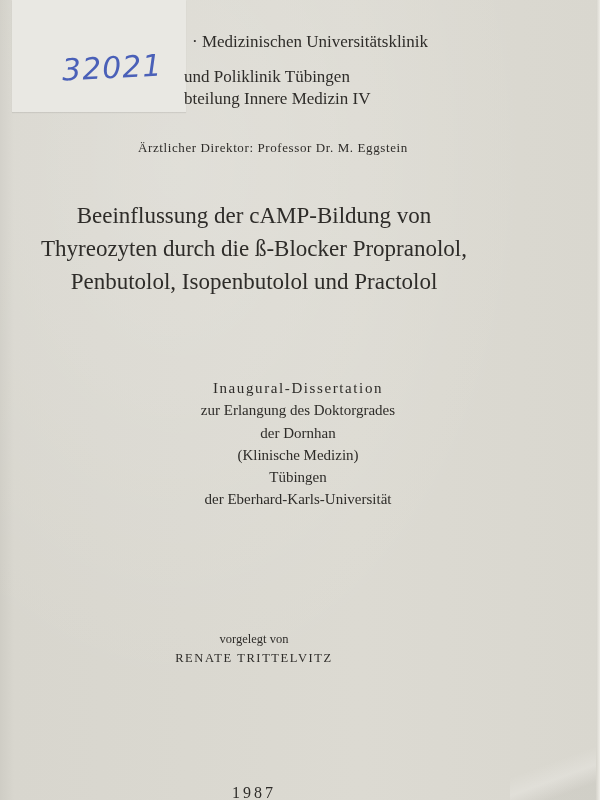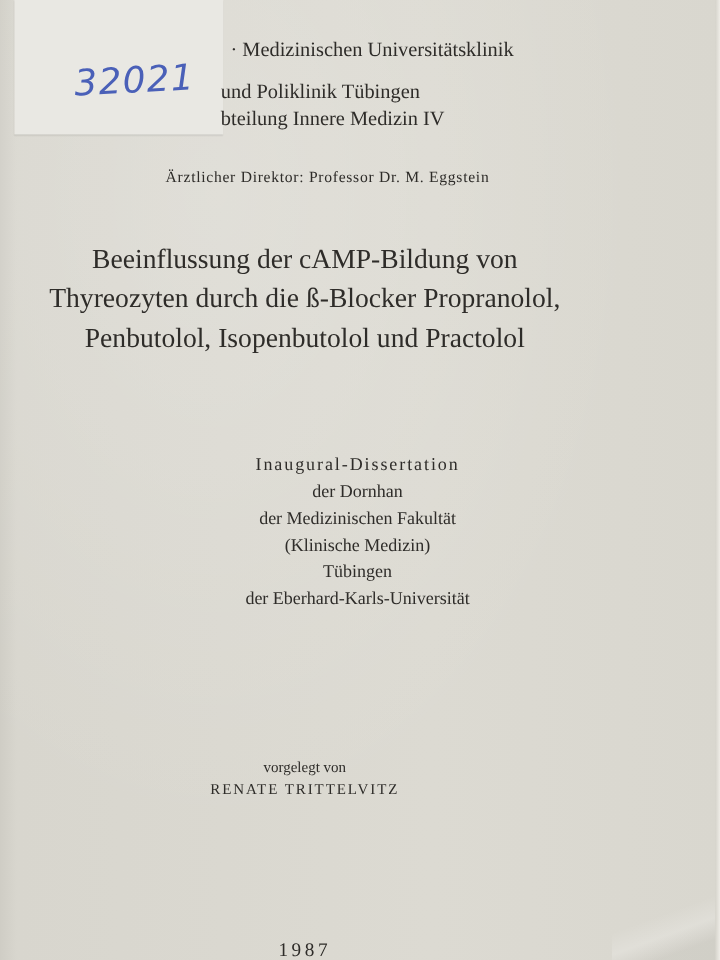--- a/index.html
+++ b/index.html
@@ -121,22 +121,22 @@
   <div class="header-line h4">Ärztlicher Direktor: Professor Dr. M. Eggstein</div>
 
   <div class="center title">
     <div>Beeinflussung der cAMP-Bildung von</div>
     <div>Thyreozyten durch die ß-Blocker Propranolol,</div>
     <div>Penbutolol, Isopenbutolol und Practolol</div>
   </div>
 
   <div class="center diss">
     <div class="first">Inaugural-Dissertation</div>
+    <div>zur Erlangung des Doktorgrades</div>
     <div>der Dornhan</div>
-    <div>der Medizinischen Fakultät</div>
     <div>(Klinische Medizin)</div>
     <div>Tübingen</div>
     <div>der Eberhard-Karls-Universität</div>
   </div>
 
   <div class="center author">
     <div>vorgelegt von</div>
     <div class="name">RENATE TRITTELVITZ</div>
   </div>
 

